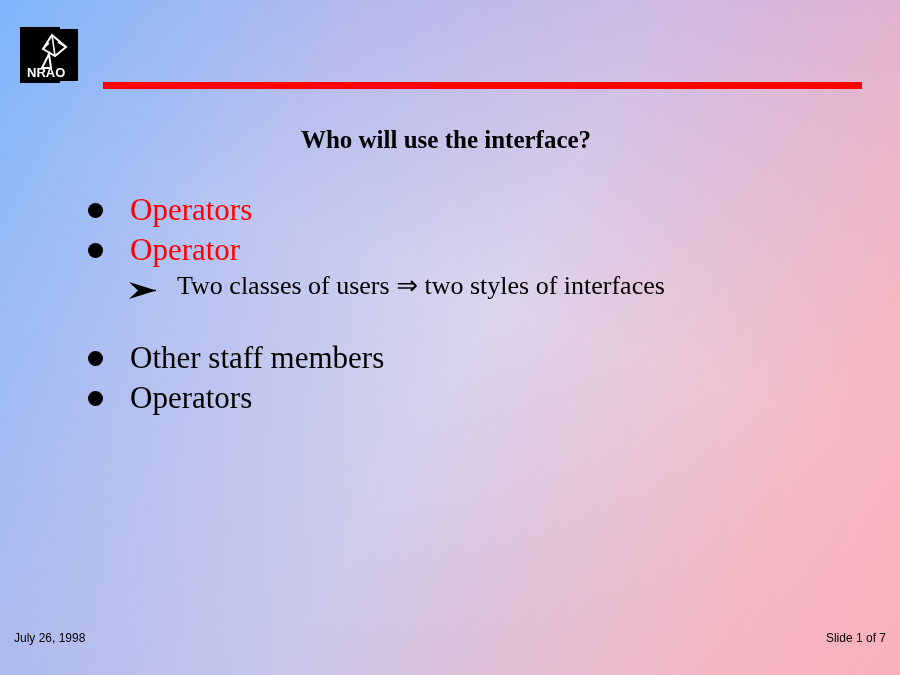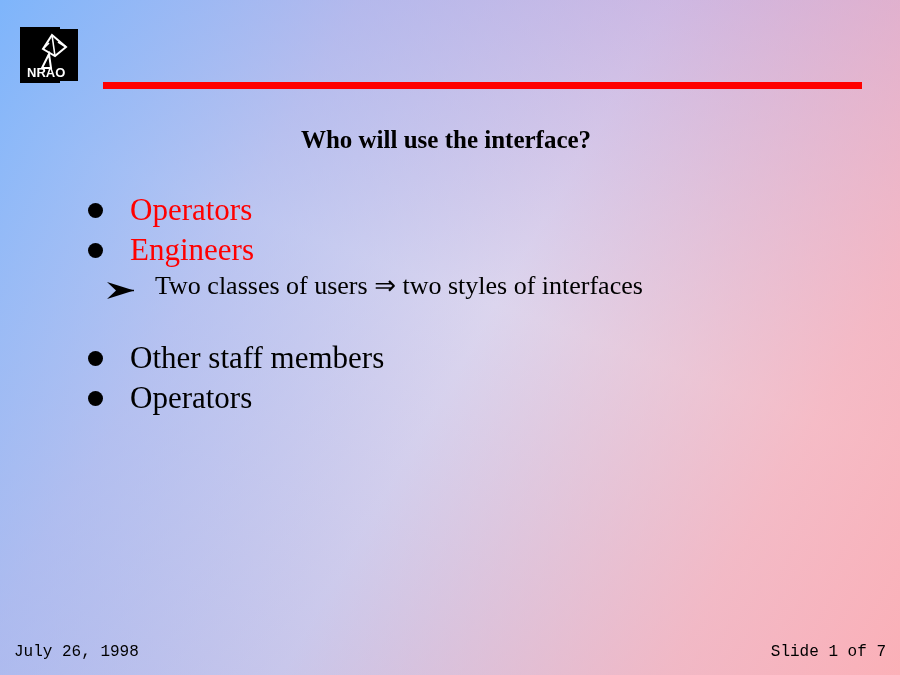--- a/index.html
+++ b/index.html
@@ -110,20 +110,21 @@
     line-height: 1.28;
     color: #000;
   }
   .bullet-text.red { color: #ff0000; }
 
   .sub-row {
     position: relative;
     display: flex;
     align-items: flex-start;
     padding-left: 105px;
+    margin-left: 22px;
   }
   .sub-arrow {
     flex: 0 0 auto;
     width: 32px;
     height: 26px;
     margin-top: 9px;
     margin-right: 18px;
   }
   .sub-arrow svg { display: block; }
   .sub-text {
@@ -132,23 +133,23 @@
     line-height: 1.28;
     color: #000;
     max-width: 680px;
   }
 
   .gap-block { height: 34px; }
 
   
   .footer-left, .footer-right {
     position: absolute;
-    bottom: 14px;
-    font-family: Liberation Mono, monospace;
-    font-size: 16px;
+    bottom: 30px;
+    font-family: Liberation Sans, sans-serif;
+    font-size: 12px;
     color: #000;
   }
   .footer-left  { left: 14px; }
   .footer-right { right: 14px; }
 </style>
 </head>
 <body>
 
 <div id="slide">
 
@@ -176,21 +177,21 @@
 
   <div class="body-area">
 
     <div class="bullet-row">
       <span class="bullet-dot"></span>
       <span class="bullet-text red">Operators</span>
     </div>
 
     <div class="bullet-row">
       <span class="bullet-dot"></span>
-      <span class="bullet-text red">Engineers</span>
+      <span class="bullet-text red">Operator</span>
     </div>
 
     <div class="sub-row">
       <span class="sub-arrow">
         <svg width="32" height="26" viewBox="0 0 32 26">
           <path d="M2 4 L29 12.5 L2 21 L11 12.5 Z" fill="#000"></path>
           <path d="M11 12.5 L29 12.5" stroke="#000" stroke-width="1.5"></path>
         </svg>
       </span>
       <span class="sub-text">Two classes of users ⇒ two styles of interfaces</span>

